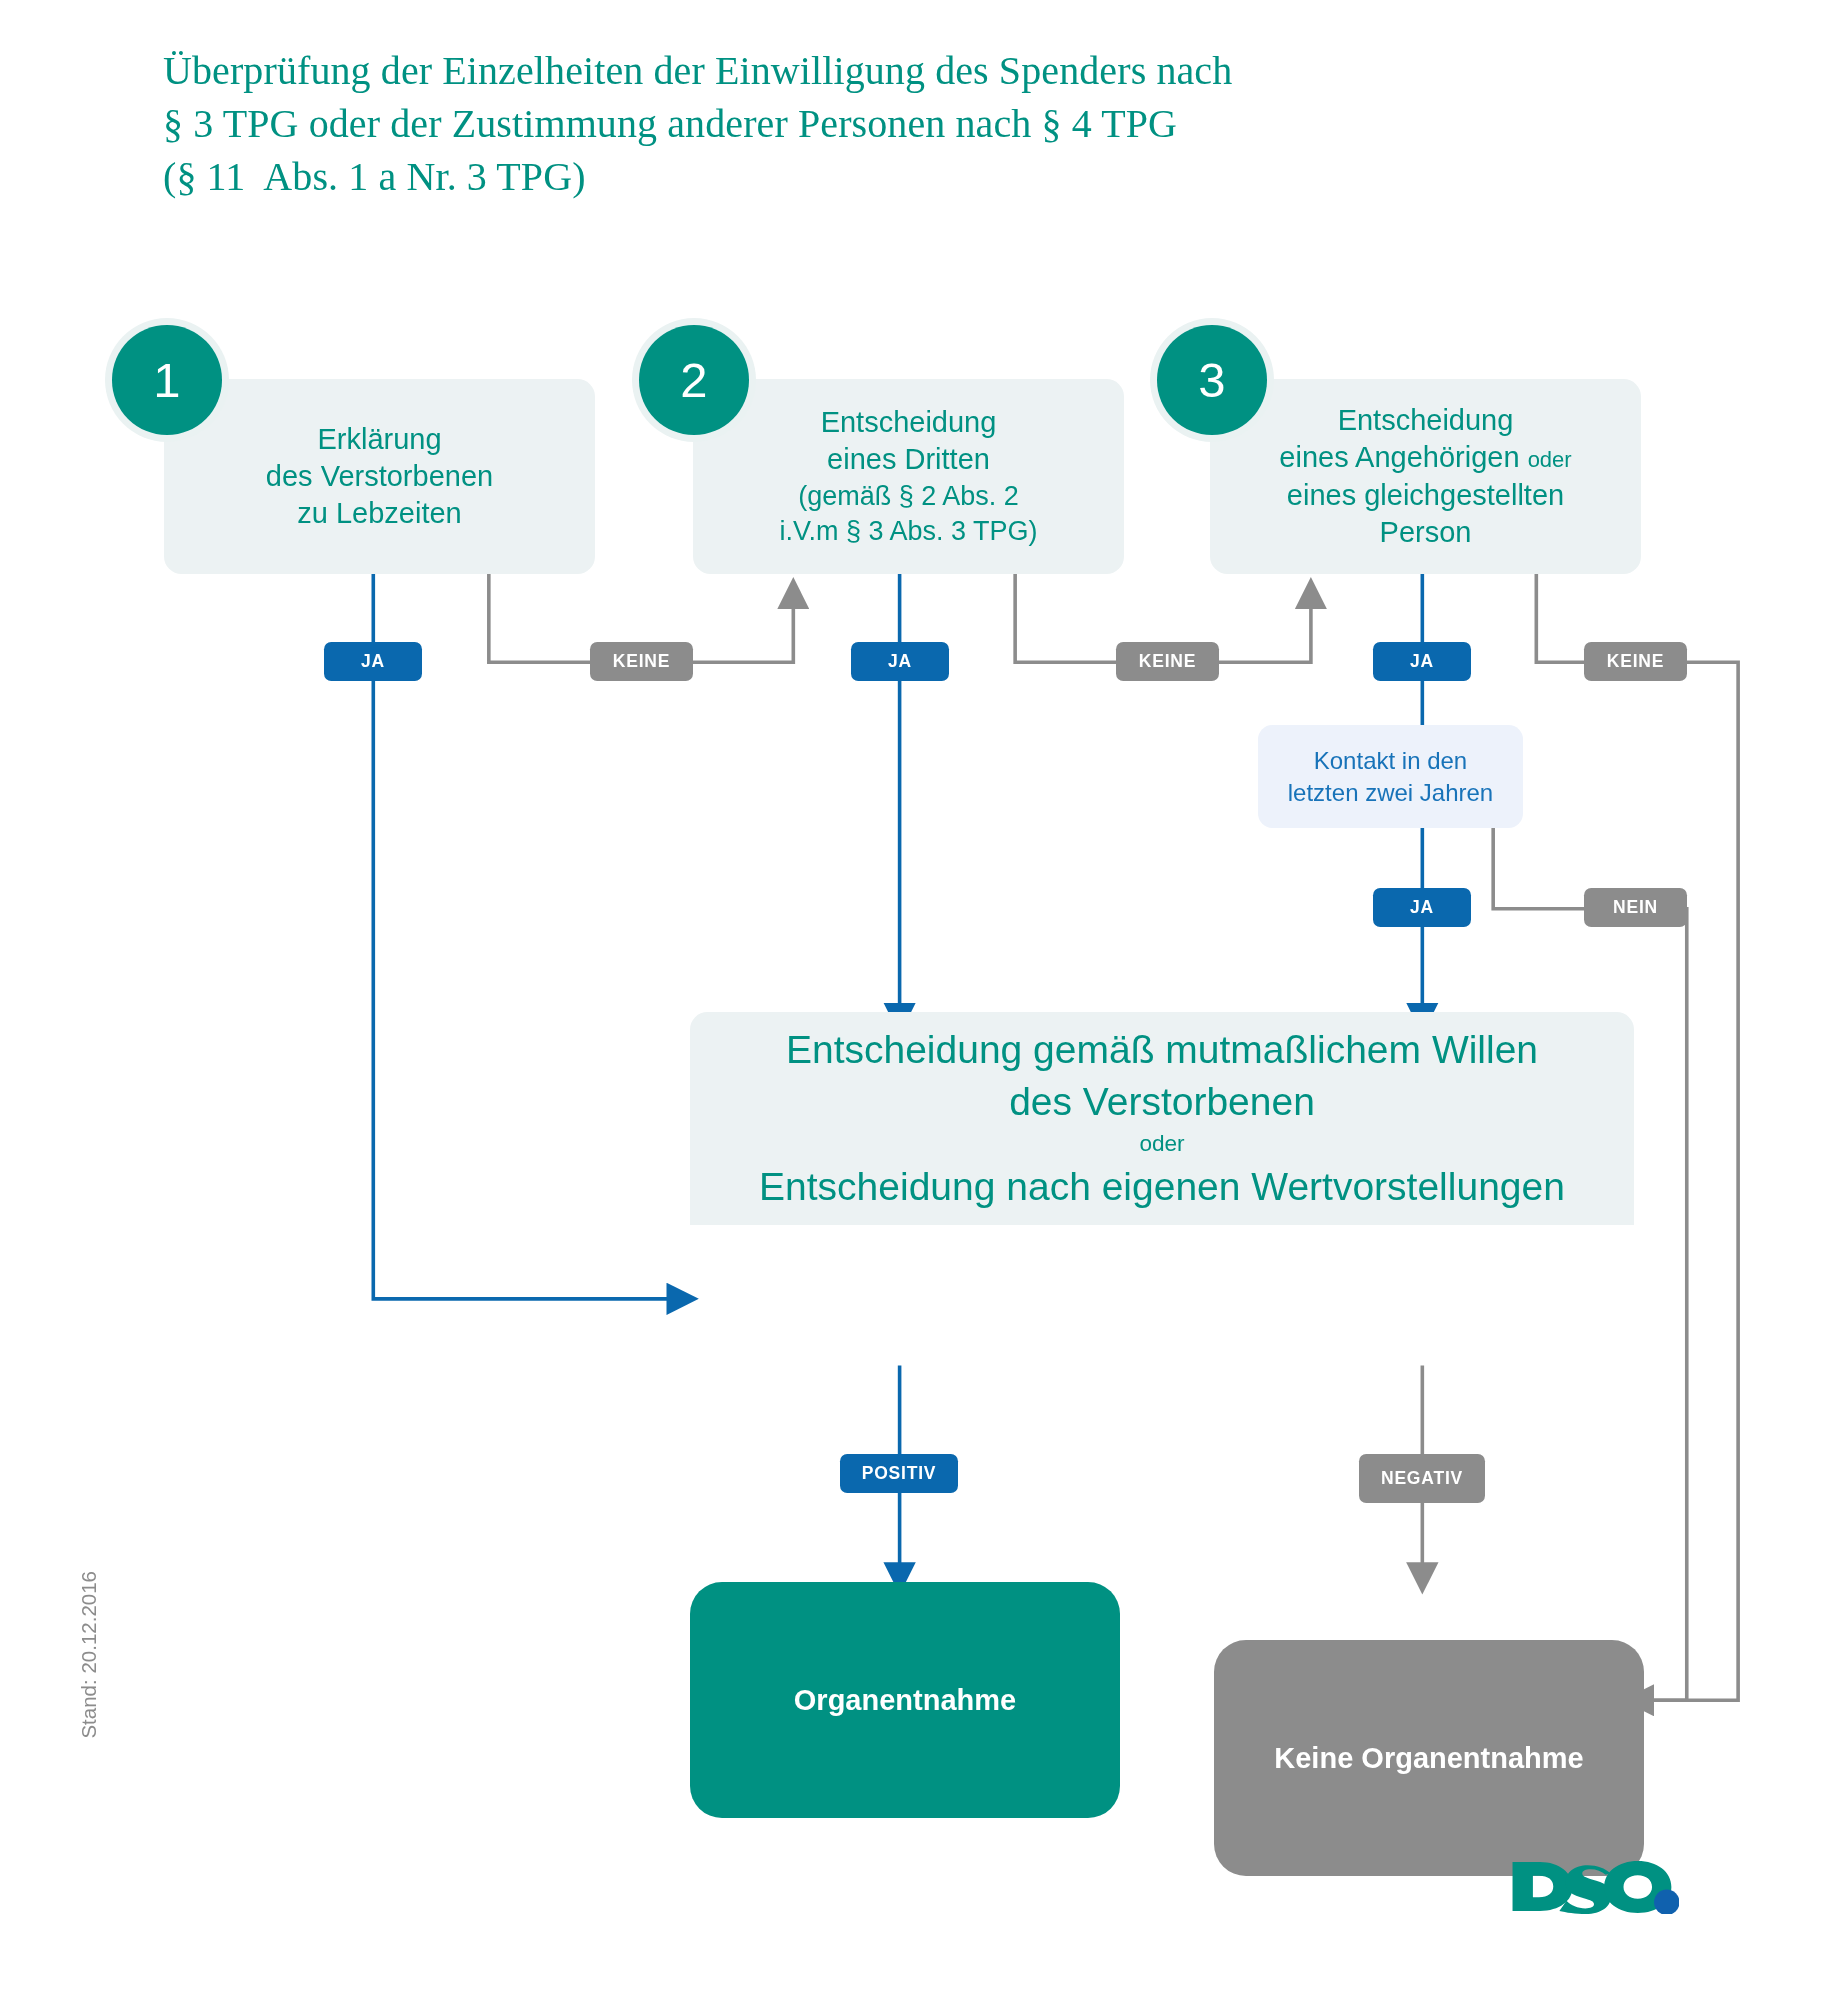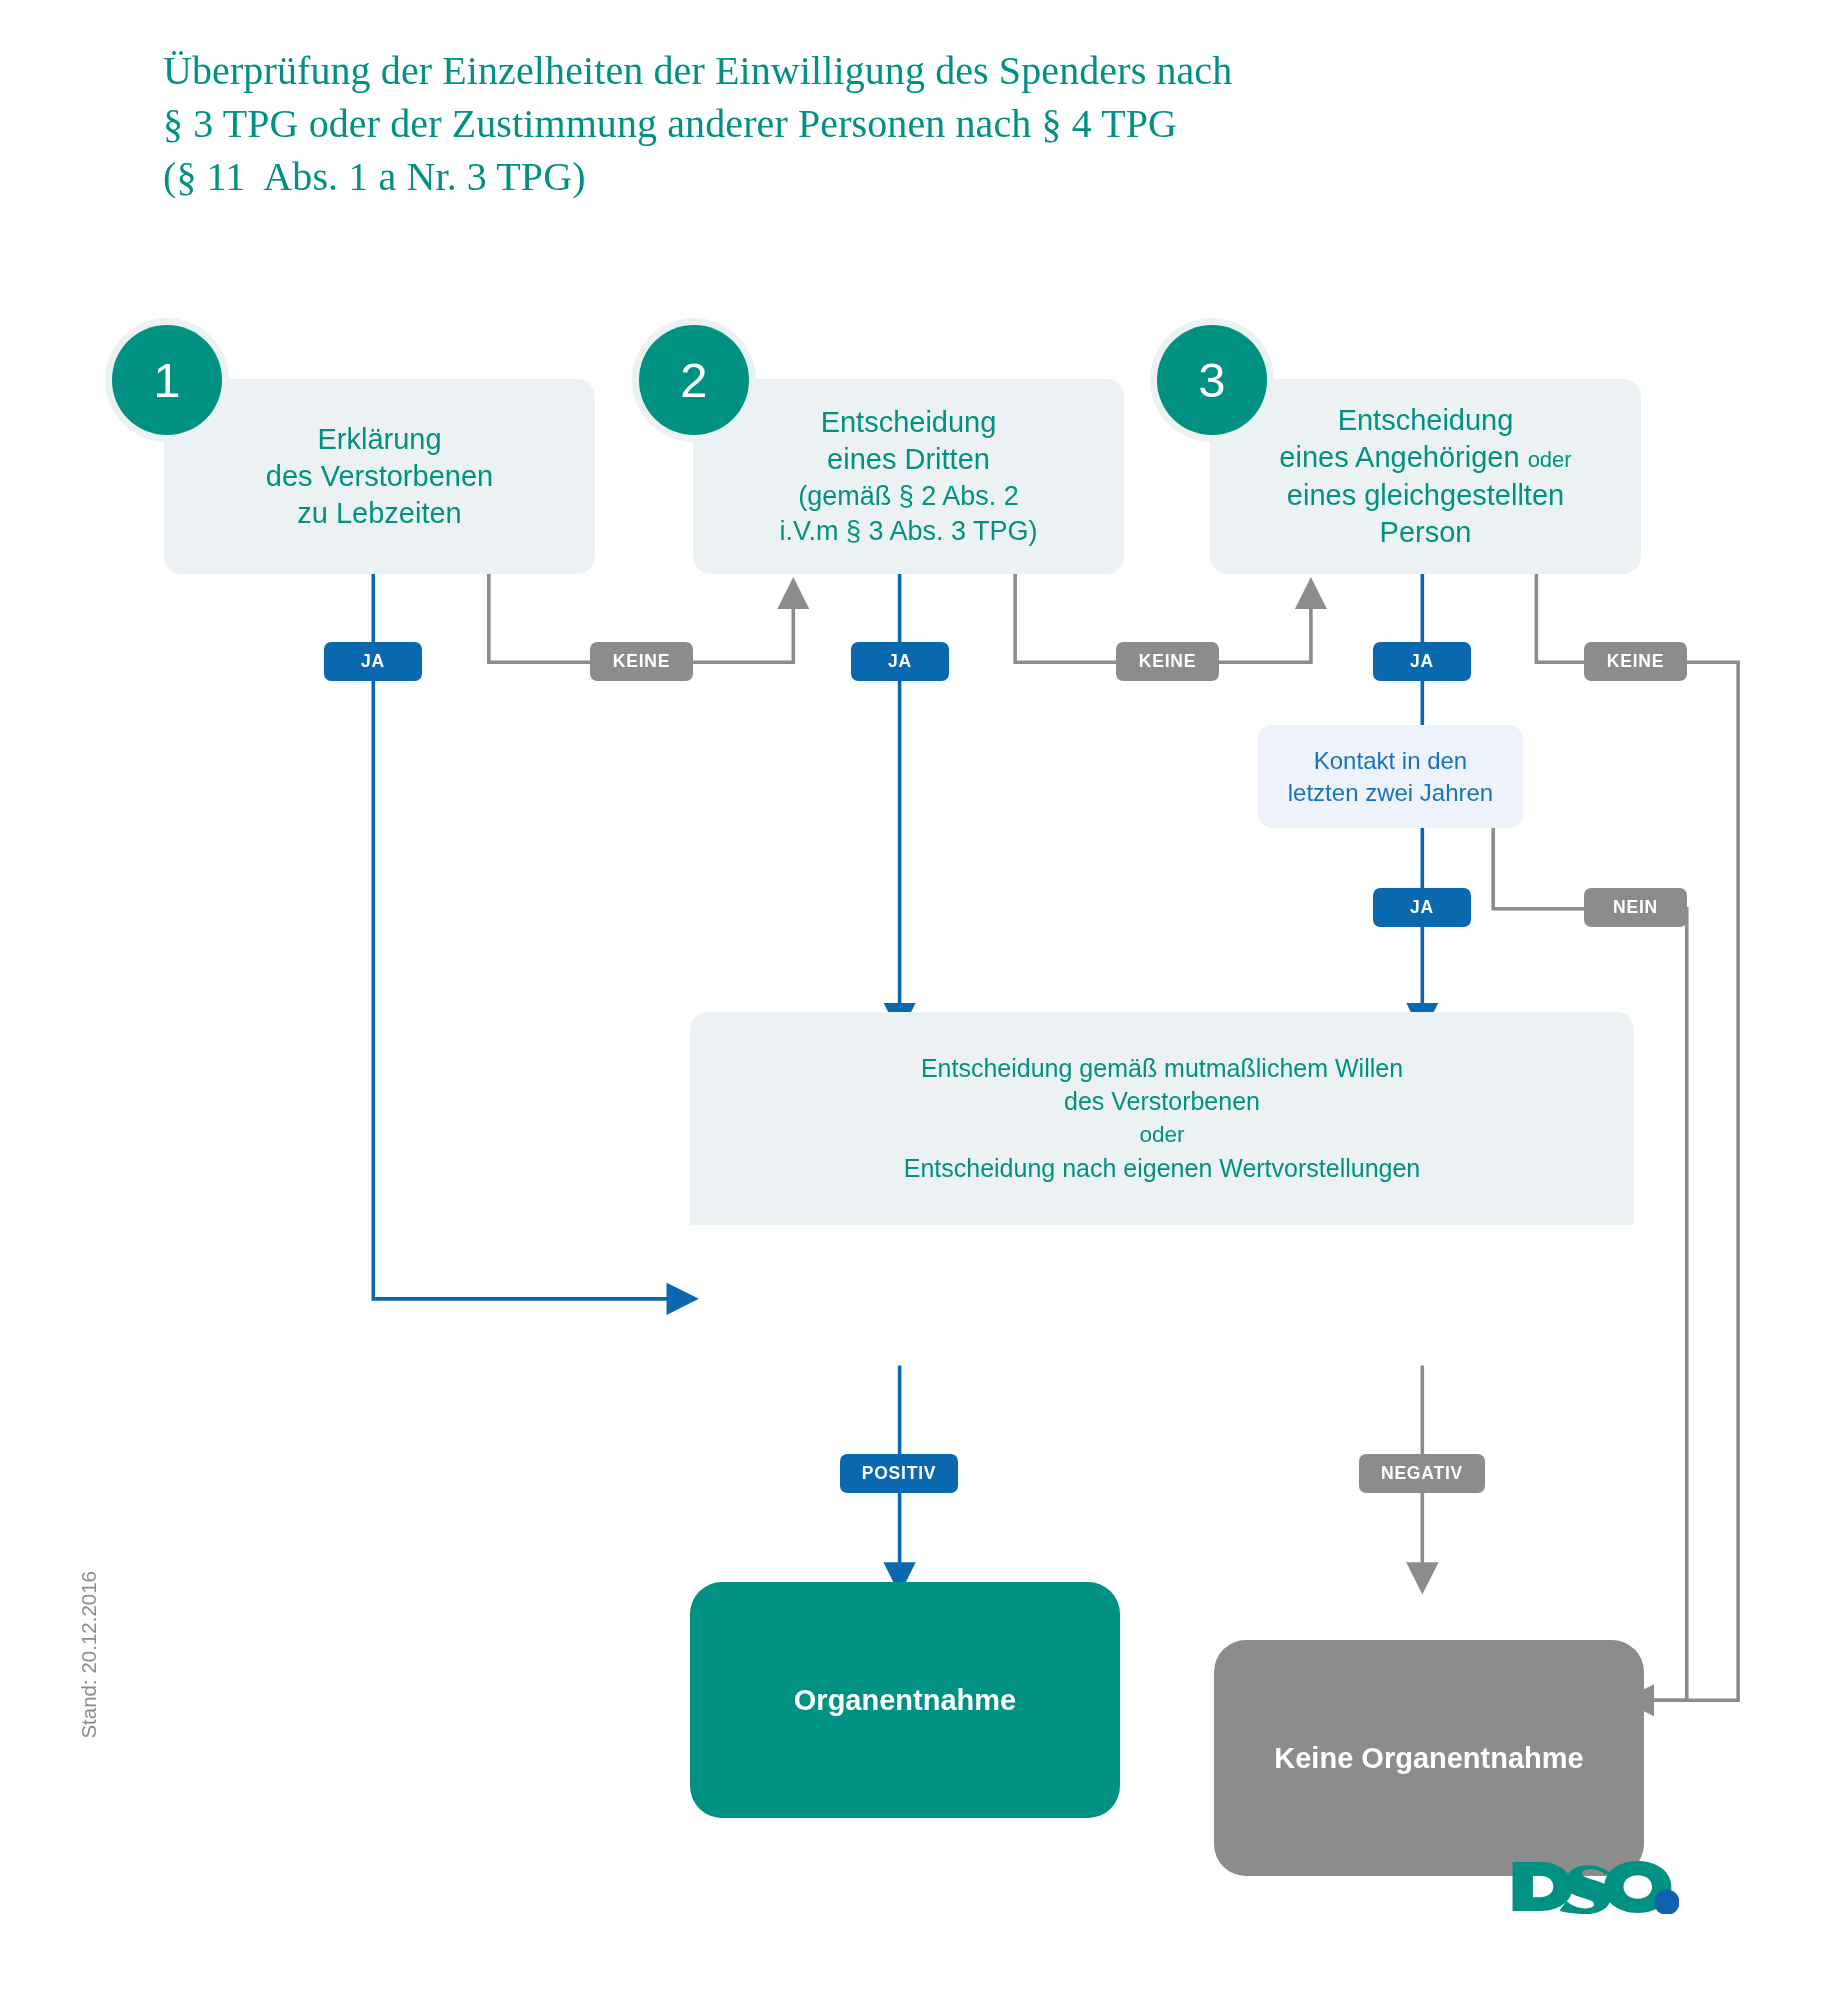--- a/index.html
+++ b/index.html
@@ -66,21 +66,21 @@
   }
   .contact .ln{font-size:24px;line-height:1.32;white-space:pre;}
 
   
   .central{position:absolute;border-radius:17.5px;overflow:hidden;}
   .central .top{
     background:#ECF2F3;color:#009182;
     display:flex;flex-direction:column;align-items:center;justify-content:center;
     text-align:center;box-sizing:border-box;
   }
-  .central .top .l1{font-size:25px;line-height:1.33;white-space:pre;}
+  .central .top .l1{font-size:39px;line-height:1.33;white-space:pre;}
   .central .top .l2{font-size:22.6px;line-height:1.5;white-space:pre;}
   .central .bot{
     background:#009182;color:#ffffff;
     display:flex;align-items:center;justify-content:center;
     font-size:29px;box-sizing:border-box;
   }
 
   
   .outcome{
     position:absolute;border-radius:32px;
@@ -219,21 +219,21 @@
       <span class="l1">Entscheidung gemäß mutmaßlichem Willen</span>
       <span class="l1">des Verstorbenen</span>
       <span class="l2">oder</span>
       <span class="l1">Entscheidung nach eigenen Wertvorstellungen</span>
     </div>
   </div>
 
   <div class="pill blue" style="left:840px;top:1454px;width:118px;height:39px;">
     <span>POSITIV</span>
   </div>
-  <div class="pill grey" style="left:1359px;top:1454px;width:126px;height:39px;">
+  <div class="pill grey" style="left:1359px;top:1454px;width:126px;height:49px;">
     <span>NEGATIV</span>
   </div>
 
   <div class="outcome green" style="left:690px;top:1582px;width:430px;height:236px;">
     <span>Organentnahme</span>
   </div>
   <div class="outcome grey" style="left:1214px;top:1640px;width:430px;height:236px;">
     <span>Keine Organentnahme</span>
   </div>
 

